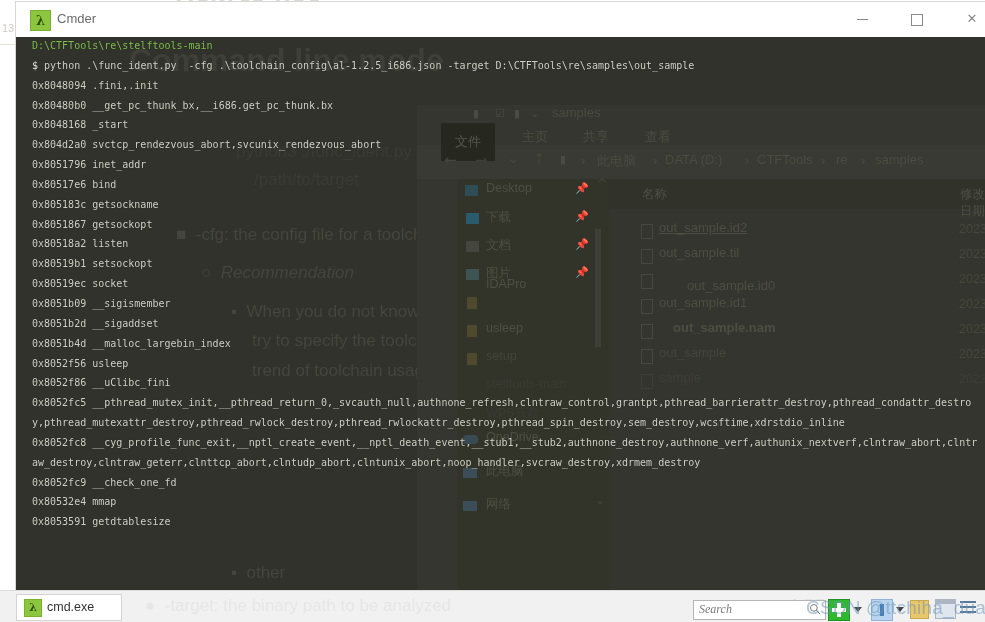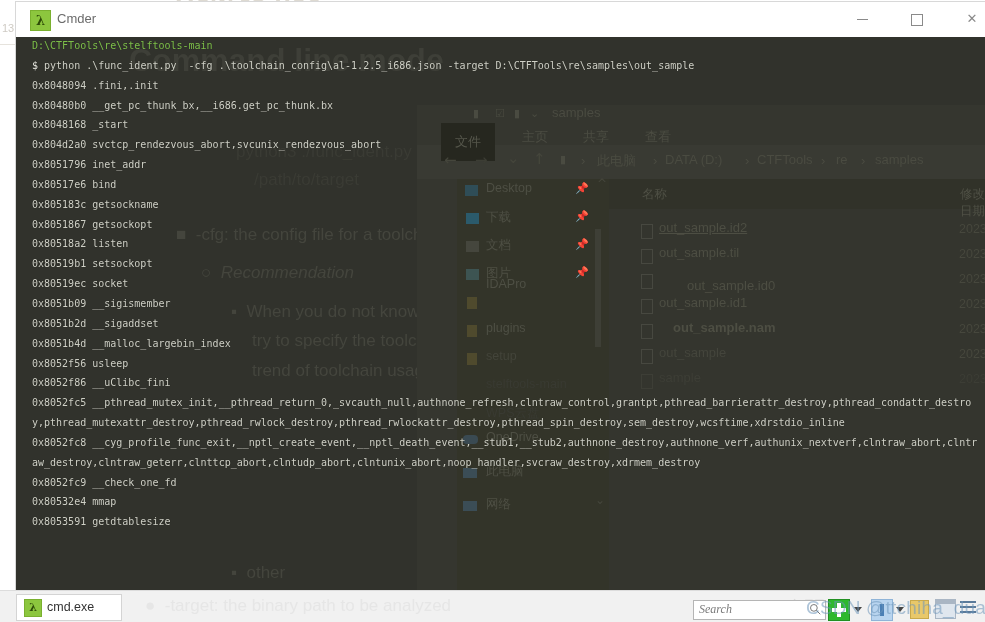--- a/index.html
+++ b/index.html
@@ -228,21 +228,21 @@
       <div class="epin" style="left:158px;top:133px;">📌</div>
 
       <div class="esid-ico" style="left:49px;top:164px;background:#3d5452;"></div>
       <div class="esid" style="left:69px;top:160px;font-family:Liberation Serif, serif;">图片</div>
       <div class="epin" style="left:158px;top:161px;">📌</div>
 
       <div class="esid-ico" style="left:50px;top:192px;background:#4f4a2d;width:10px;height:12px;"></div>
       <div class="esid" style="left:69px;top:172px;">IDAPro</div>
 
       <div class="esid-ico" style="left:50px;top:220px;background:#4f4a2d;width:10px;height:12px;"></div>
-      <div class="esid" style="left:69px;top:216px;">plugins</div>
+      <div class="esid" style="left:69px;top:216px;">usleep</div>
 
       <div class="esid-ico" style="left:50px;top:248px;background:#4f4a2d;width:10px;height:12px;"></div>
       <div class="esid" style="left:69px;top:244px;color:#43443a;">setup</div>
 
       <div class="esid" style="left:69px;top:272px;color:#393a32;">stelftools-main</div>
       <div class="esid" style="left:69px;top:300px;color:#393a32;">WPS云盘</div>
 
       <div class="esid-ico" style="left:46px;top:330px;background:#3a4a52;width:15px;height:9px;border-radius:4px;"></div>
       <div class="esid" style="left:69px;top:325px;">OneDrive</div>
 

